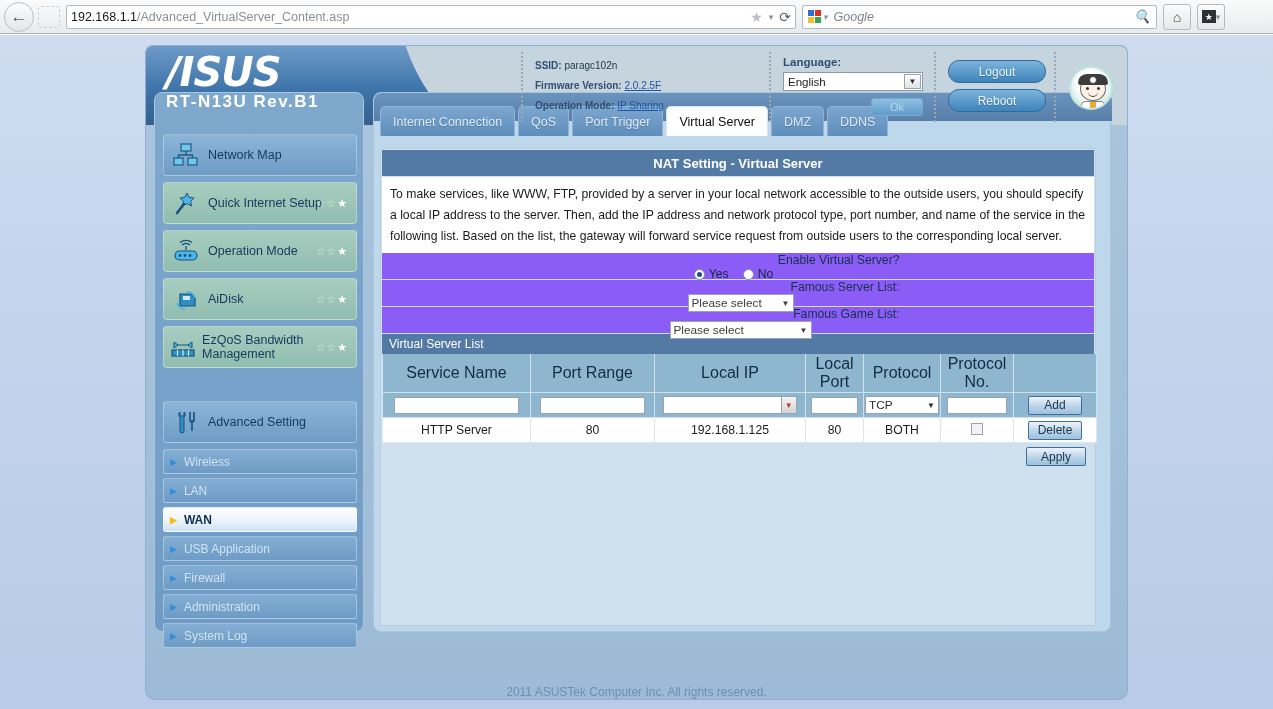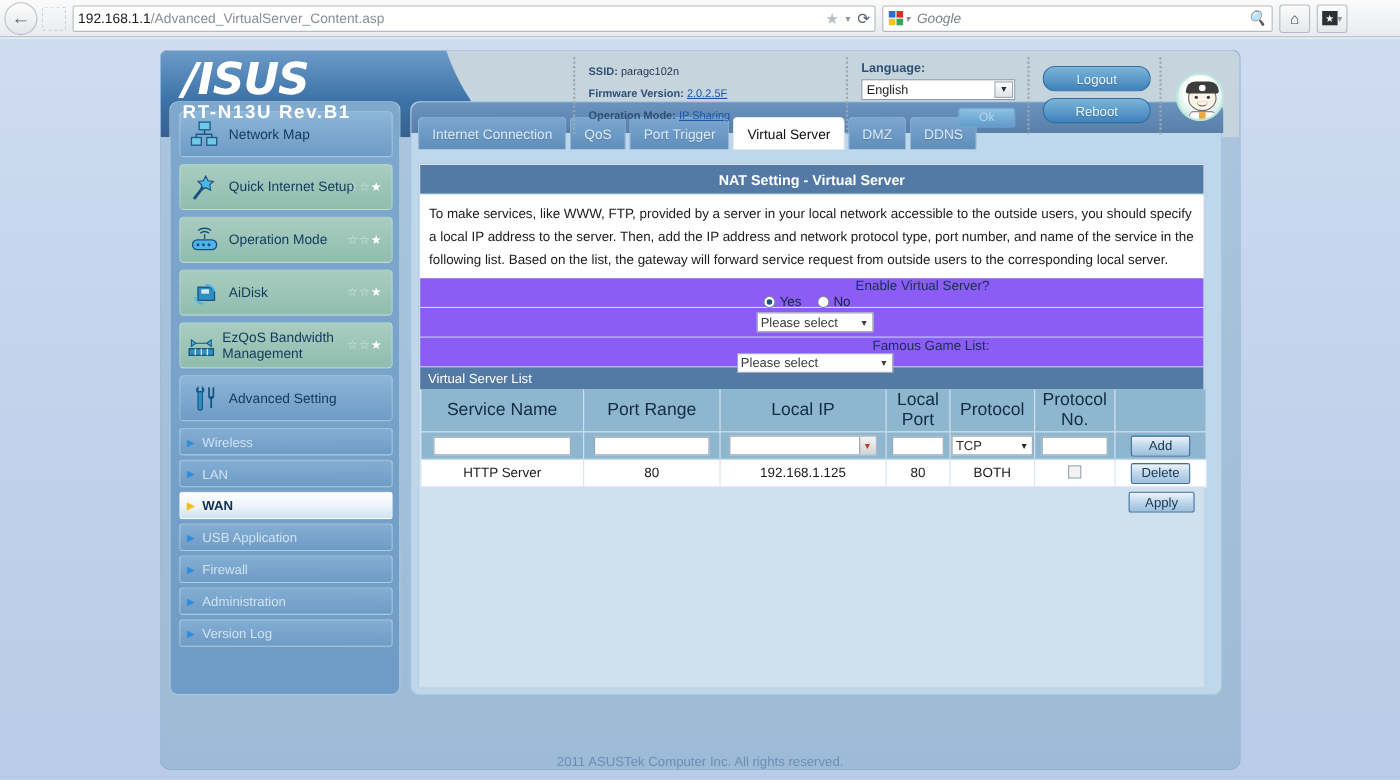--- a/index.html
+++ b/index.html
@@ -167,21 +167,21 @@
     position: absolute; left: 9px; top: 47px; width: 210px; height: 540px;
     background: linear-gradient(180deg, #7fa8cd 0%, #6f9cc6 100%);
     border: 1px solid #a8c6de; border-radius: 8px; padding: 8px 8px;
   }
   .menu-item {
     position: relative; width: 194px; height: 42px; margin-bottom: 6px;
     border-radius: 4px; display: flex; align-items: center;
     border: 1px solid rgba(255,255,255,.30);
     color: #123a5c; font-size: 12.5px;
   }
-  .menu-item.blue { background: linear-gradient(180deg, #8cb5d8 0%, #6f9cc6 100%); }
+  .menu-item.blue { background: linear-gradient(180deg, #8cb5d8 0%, #6f9cc6 100%); margin-top: 33px; }
   .menu-item.green { background: linear-gradient(180deg, #a9cdc0 0%, #8fbdaf 100%); }
   .mi-icon { width: 44px; display: flex; align-items: center; justify-content: center; }
   .mi-label { line-height: 14px; }
   .stars { position: absolute; right: 8px; top: 50%; transform: translateY(-50%);
            font-size: 11px; letter-spacing: 1px; color: rgba(255,255,255,.55); }
   .stars .lit { color: #ffffff; }
 
   .sub-item {
     position: relative; width: 194px; height: 25px; margin-bottom: 4px;
     border-radius: 3px; display: flex; align-items: center;
@@ -498,21 +498,21 @@
         <div class="sub-item">
           <span class="arrow">▶</span>
           <span>Firewall</span>
         </div>
         <div class="sub-item">
           <span class="arrow">▶</span>
           <span>Administration</span>
         </div>
         <div class="sub-item">
           <span class="arrow">▶</span>
-          <span>Version Log</span>
+          <span>System Log</span>
         </div>
       </div>
     </div>
 
     <div id="content">
       <div id="content-top"></div>
 
       <div id="tabs">
         <div class="tab">
           <span>Internet Connection</span>
@@ -546,20 +546,21 @@
               <span>Yes</span>
             </label>
             <label class="radio-wrap">
               <span class="radio"></span>
               <span>No</span>
             </label>
           </div>
         </div>
 
         <div class="srow">
+          <div class="srow-label">Famous Server List:</div>
           <div class="srow-field">
             <div class="mini-select" style="width:106px">
               <span>Please select</span>
               <span class="ar">▼</span>
             </div>
           </div>
         </div>
 
         <div class="srow">
           <div class="srow-label">Famous Game List:</div>

